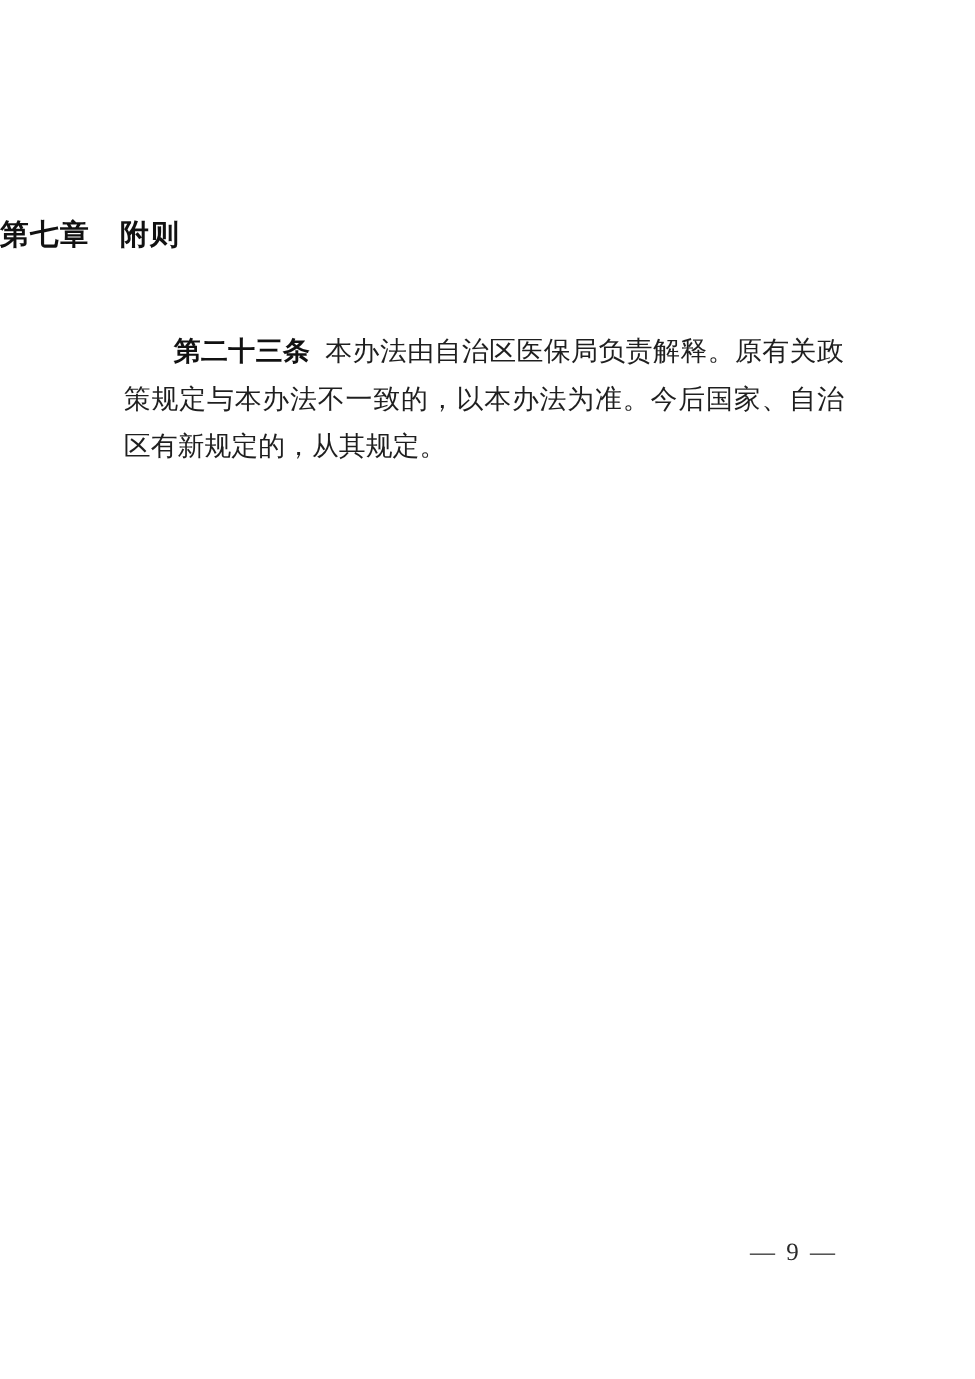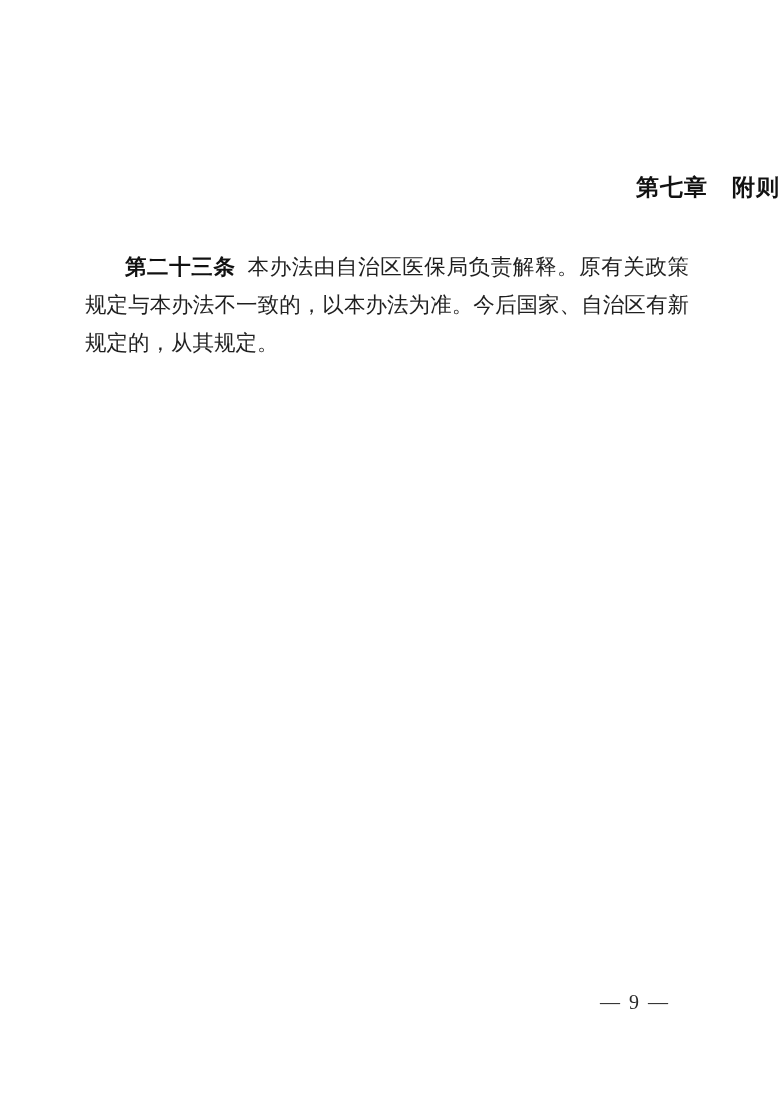--- a/index.html
+++ b/index.html
@@ -15,40 +15,40 @@
     overflow: hidden;
     font-family: "Liberation Serif", "DejaVu Serif", serif;
     color: #1a1a1a;
   }
   .chapter-title {
     position: absolute;
     top: 172px;
     left: 0;
     width: 100%;
     margin: 0;
-    text-align: right;
+    text-align: left;
     font-family: "Liberation Sans", "DejaVu Sans", sans-serif;
     font-weight: bold;
     font-size: 23px;
     letter-spacing: 1px;
     color: #111111;
   }
   .body-text {
     position: absolute;
     top: 248px;
     left: 85px;
     width: 604px;
     font-size: 21.5px;
     line-height: 38px;
     text-align: justify;
     text-justify: inter-ideograph;
     color: #1f1f1f;
   }
   .para {
-    margin: 0;
+    margin: 14px;
     text-indent: 40px;
   }
   .article-label {
     font-family: "Liberation Sans", "DejaVu Sans", sans-serif;
     font-weight: bold;
     color: #111111;
     margin-right: 12px;
   }
   .page-number {
     position: absolute;

